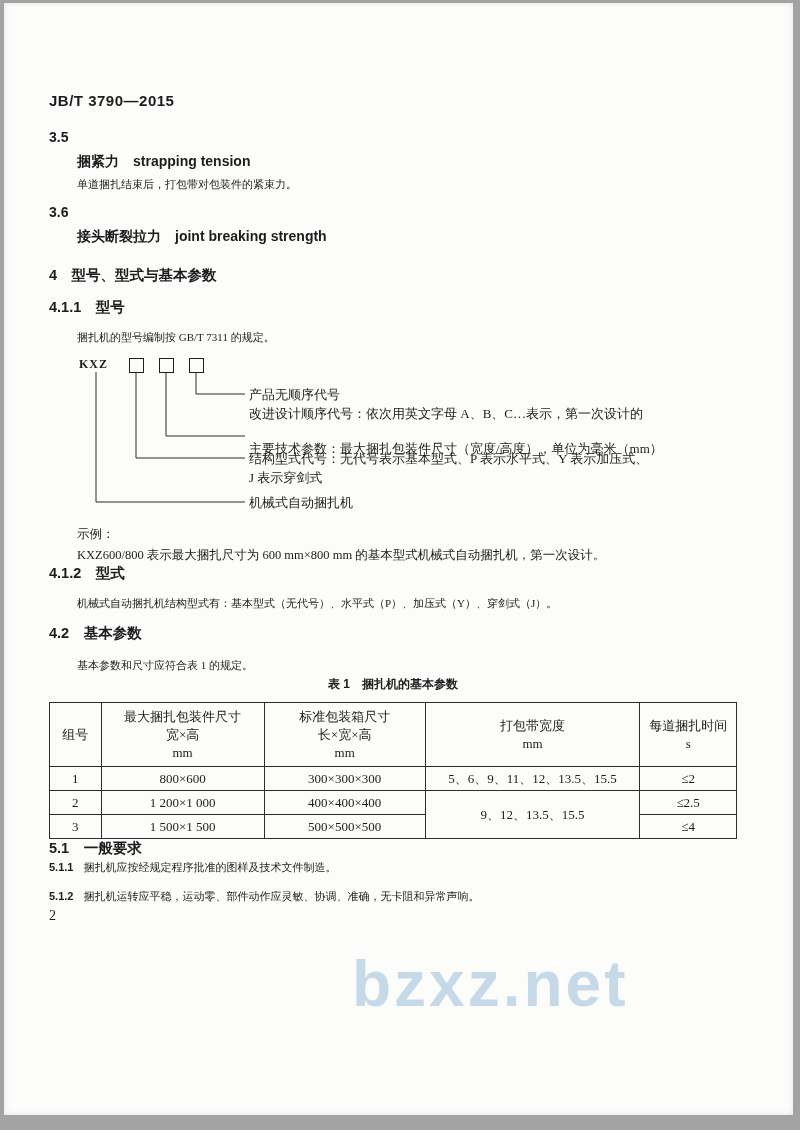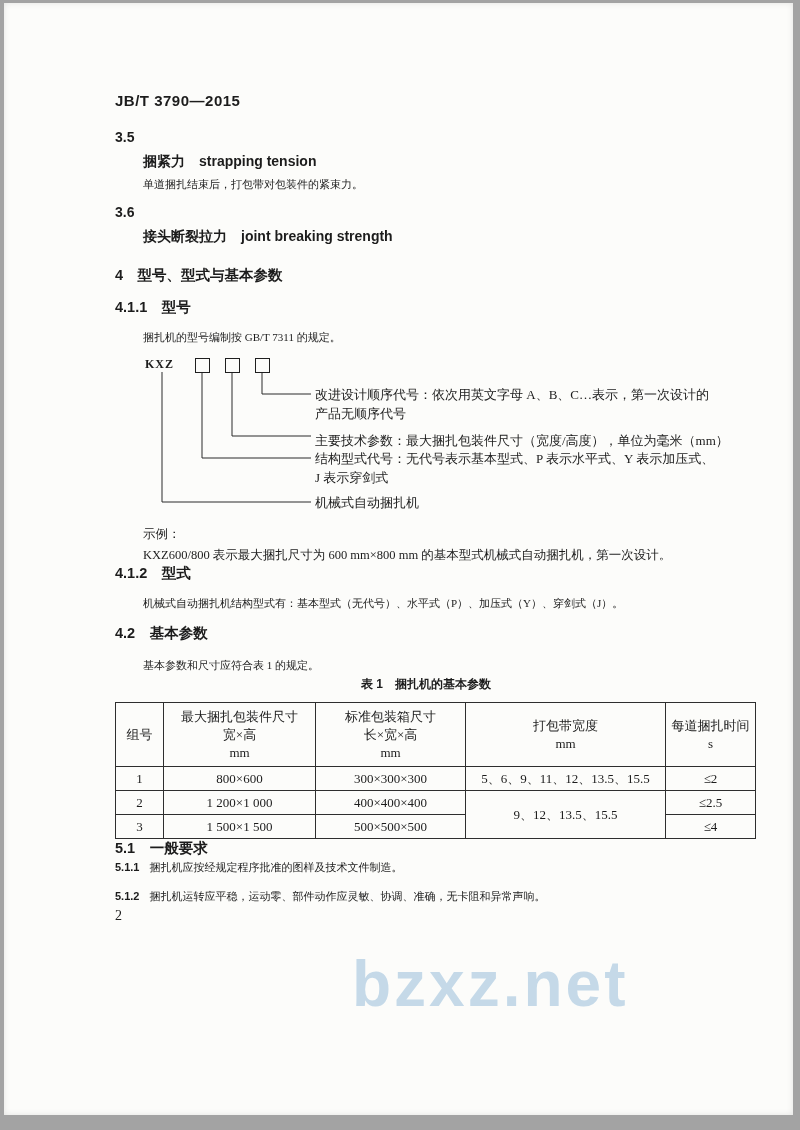--- a/index.html
+++ b/index.html
@@ -1,39 +1,39 @@
 <!DOCTYPE html>
 <html><head>
 <meta charset="utf-8">
 <style>
   * { margin:0; padding:0; box-sizing:border-box; }
   html, body { width:800px; height:1130px; overflow:hidden; }
   body { background:#a3a3a3; font-family:"Liberation Serif","DejaVu Serif",serif; color:#1c1c1c; position:relative; }
   .page { position:absolute; top:3px; left:4px; width:789px; height:1112px; background:#fcfcfa; box-shadow: inset 0 0 6px rgba(0,0,0,.10); overflow:hidden; }
   .watermark { position:absolute; left:348px; top:944px; z-index:0; font-family:"Liberation Sans",sans-serif; font-weight:bold; font-size:64px; letter-spacing:3px; color:#8fb8d8; opacity:.5; user-select:none; }
-  .content { position:relative; z-index:1; padding:88px 56px 0 111px; font-size:14px; line-height:19px; }
+  .content { position:relative; z-index:1; padding:88px 56px 0 45px; font-size:14px; line-height:19px; }
   .doc-header { font-family:"Liberation Sans",sans-serif; font-weight:bold; font-size:15px; letter-spacing:.5px; }
   .clause-num { font-weight:bold; font-family:"Liberation Sans",sans-serif; font-size:14px; }
   .term-title { font-weight:bold; font-family:"Liberation Sans",sans-serif; padding-left:28px; font-size:14px; }
   .para { font-size:11px; }
   .ind { padding-left:28px; }
   .hsec { font-weight:bold; font-family:"Liberation Sans",sans-serif; font-size:14.5px; }
   .mt3{margin-top:3px}.mt4{margin-top:4px}.mt5{margin-top:5px}.mt8{margin-top:8px}
   .mt9{margin-top:9px}.mt10{margin-top:10px}.mt11{margin-top:11px}.mt12{}
   .mt13{margin-top:13px}.mt18{margin-top:18px}.mt19{}.mt20{margin-top:20px}
   .mt28{margin-top:28px}
   
   .diagram { position:relative; height:166px; margin-left:22px; margin-top:8px; }
   .kxz { position:absolute; left:8px; top:0; font-size:12px; font-weight:bold; letter-spacing:1px; font-family:"Liberation Serif",serif; }
   .dbox { position:absolute; top:3px; width:15px; height:15px; border:1.5px solid #1f1f1f; background:#fcfcfa; }
   .b1 { left:58px; } .b2 { left:88px; } .b3 { left:118px; }
   .dlines { position:absolute; left:0; top:0; width:620px; height:166px; }
   .dlines polyline { fill:none; stroke:#2a2a2a; stroke-width:1; }
   .dlabel { position:absolute; left:178px; font-size:13px; line-height:19px; width:440px; }
-  .l1 { top:30px; } .l2 { top:76px; } .l3 { top:94px; } .l4 { top:138px; }
+  .l1 { top:30px; } .l2 { top:84px; } .l3 { top:94px; } .l4 { top:138px; }
   .example { font-size:12.5px; line-height:18px; }
   
   .tbl-caption { text-align:center; font-weight:bold; font-family:"Liberation Sans",sans-serif; font-size:12px; }
   table.tbl { width:100%; border-collapse:collapse; border:1.5px solid #222; font-size:13px; text-align:center; table-layout:fixed; }
   table.tbl th, table.tbl td { border:1px solid #2e2e2e; padding:1px 3px; vertical-align:middle; font-weight:normal; }
   table.tbl thead th { height:64px; line-height:18px; font-family:"Liberation Serif",serif; }
   table.tbl tbody td { height:24px; }
   .para-num .num { font-weight:bold; font-family:"Liberation Sans",sans-serif; margin-right:10px; }
   .page-num { font-size:14px; }
 </style>
@@ -63,22 +63,22 @@
       <span class="dbox b1"></span>
       <span class="dbox b2"></span>
       <span class="dbox b3"></span>
       <svg class="dlines" viewBox="0 0 620 166">
         <polyline points="125,18 125,39 174,39"></polyline>
         <polyline points="95,18 95,81 174,81"></polyline>
         <polyline points="65,18 65,103 174,103"></polyline>
         <polyline points="25,17 25,147 174,147"></polyline>
       </svg>
       <div class="dlabel l1">
+        <div>产品无顺序代号</div>
         <div>改进设计顺序代号：依次用英文字母 A、B、C…表示，第一次设计的</div>
-        <div>产品无顺序代号</div>
       </div>
       <div class="dlabel l2">主要技术参数：最大捆扎包装件尺寸（宽度/高度），单位为毫米（mm）</div>
       <div class="dlabel l3">
         <div>结构型式代号：无代号表示基本型式、P 表示水平式、Y 表示加压式、</div>
         <div>J 表示穿剑式</div>
       </div>
       <div class="dlabel l4">机械式自动捆扎机</div>
     </div>
 
     <div class="example ind mt4">示例：</div>

